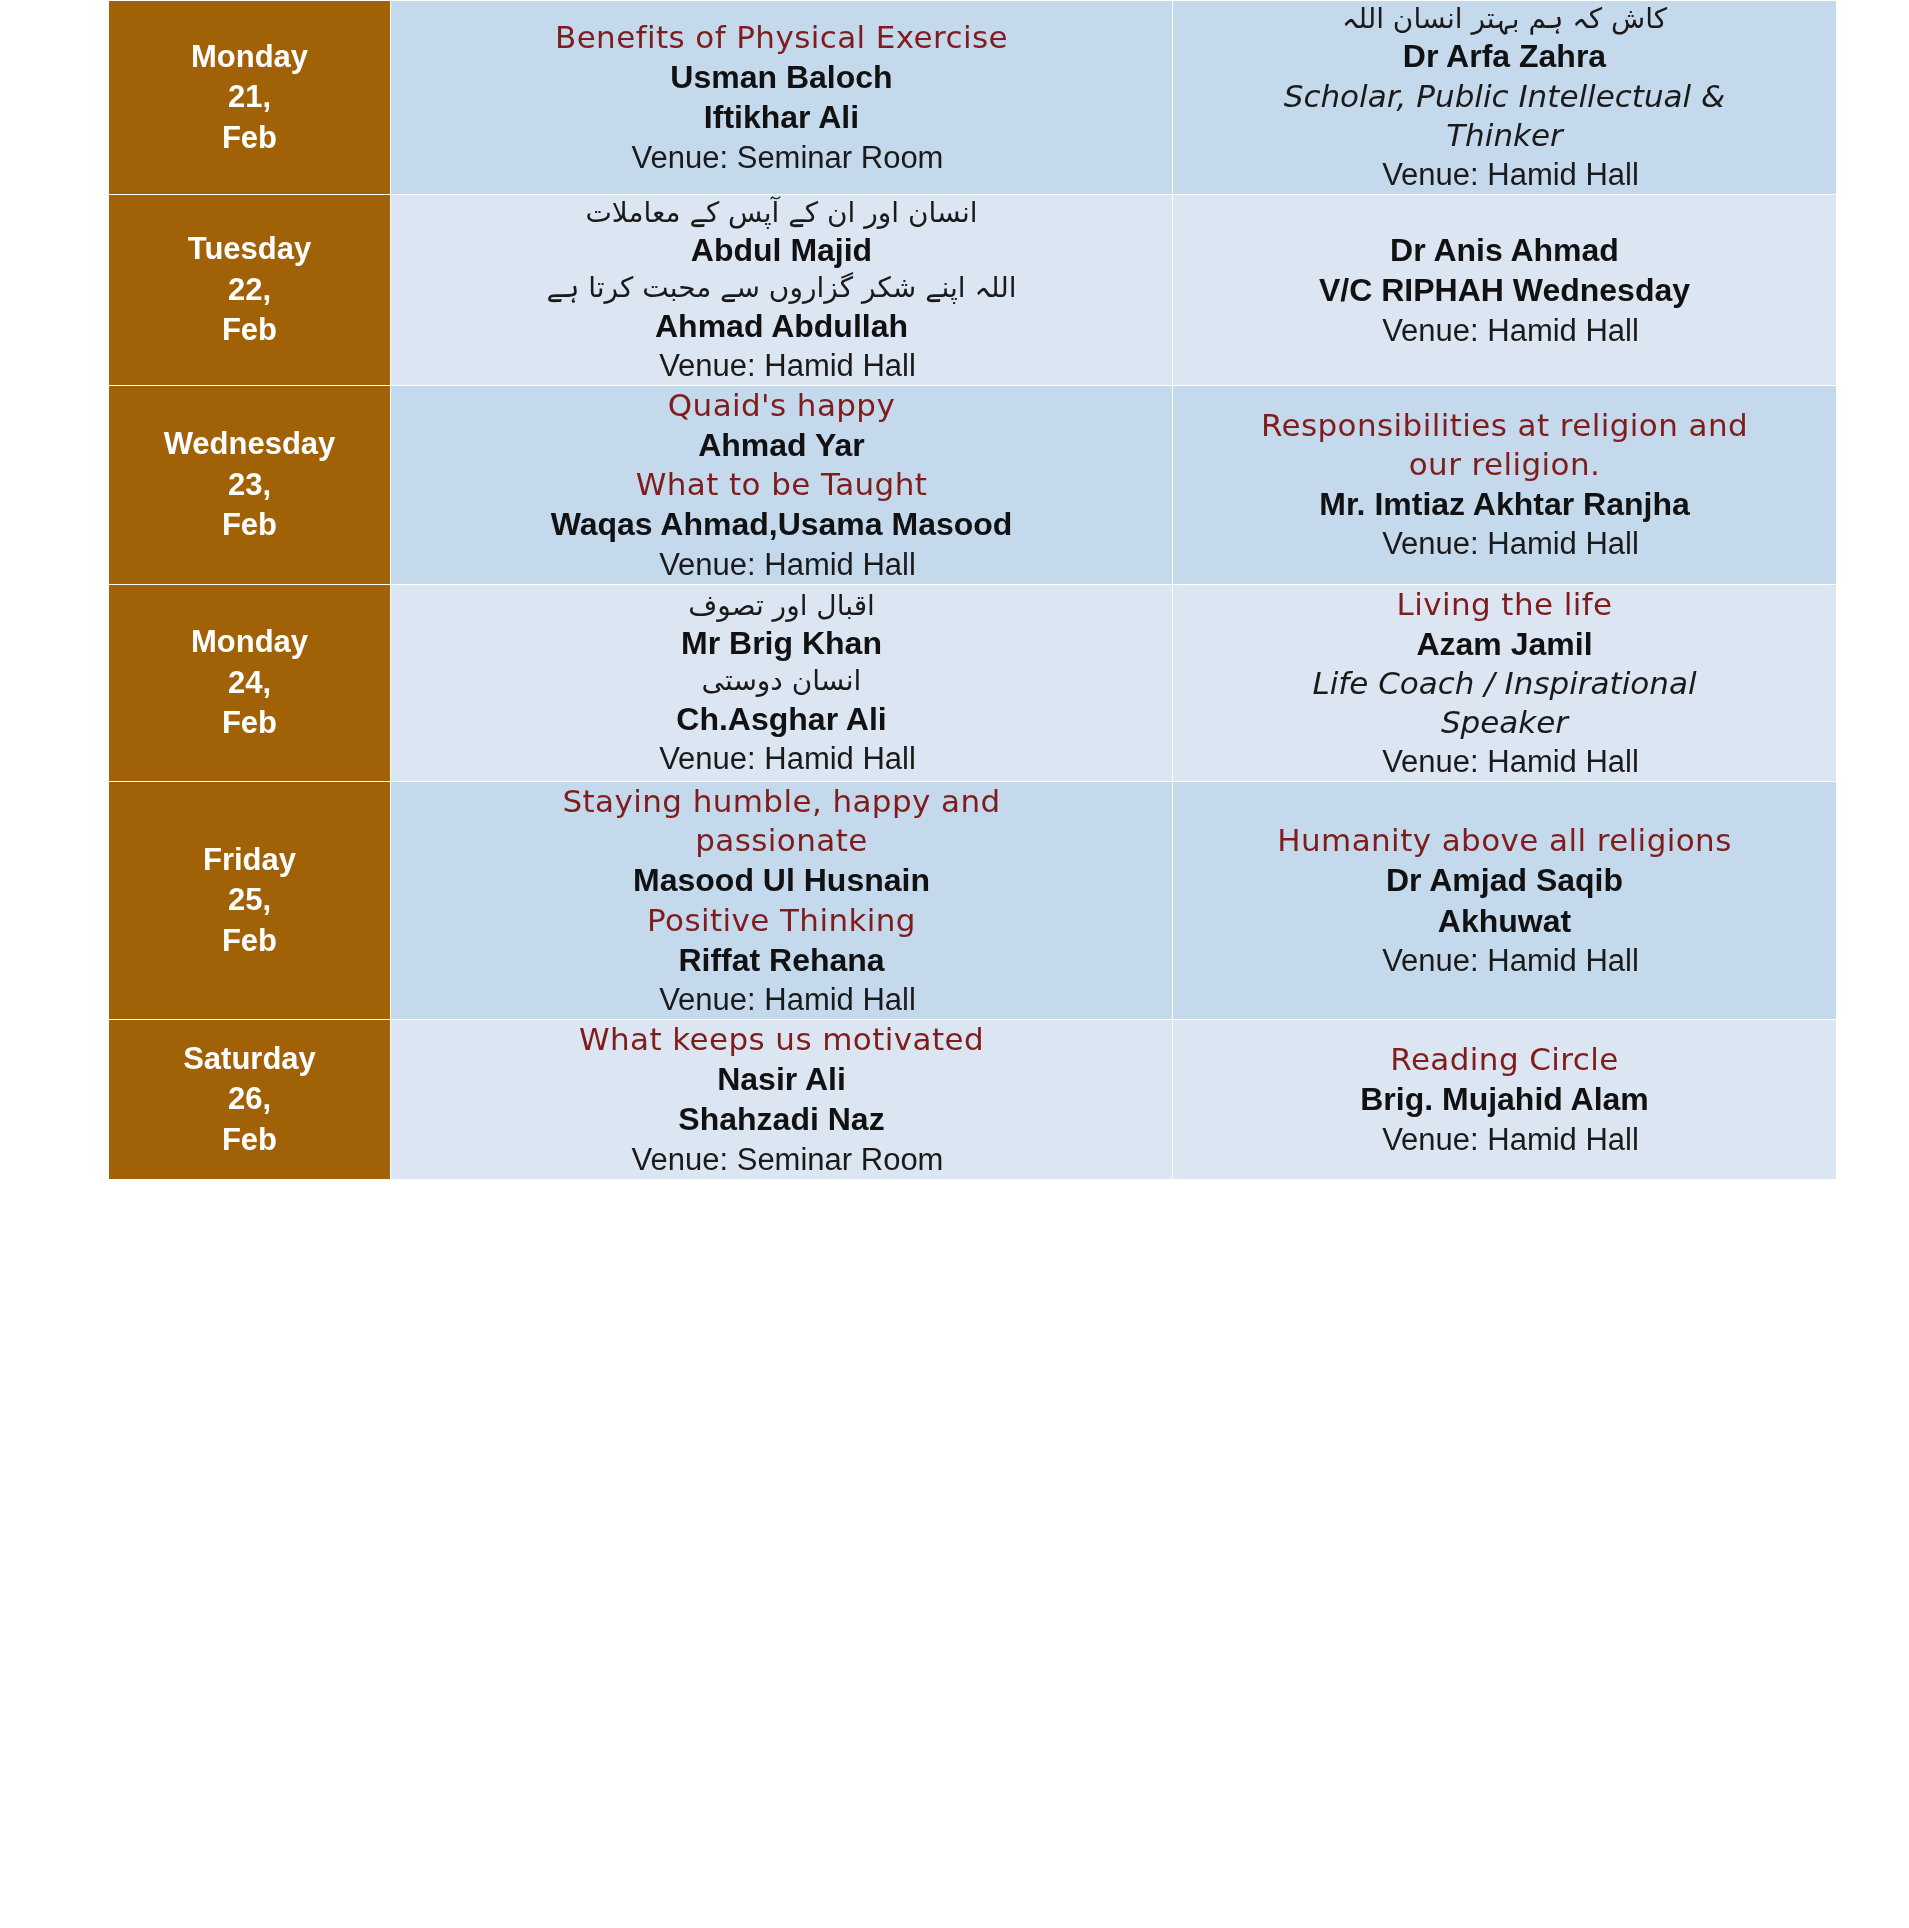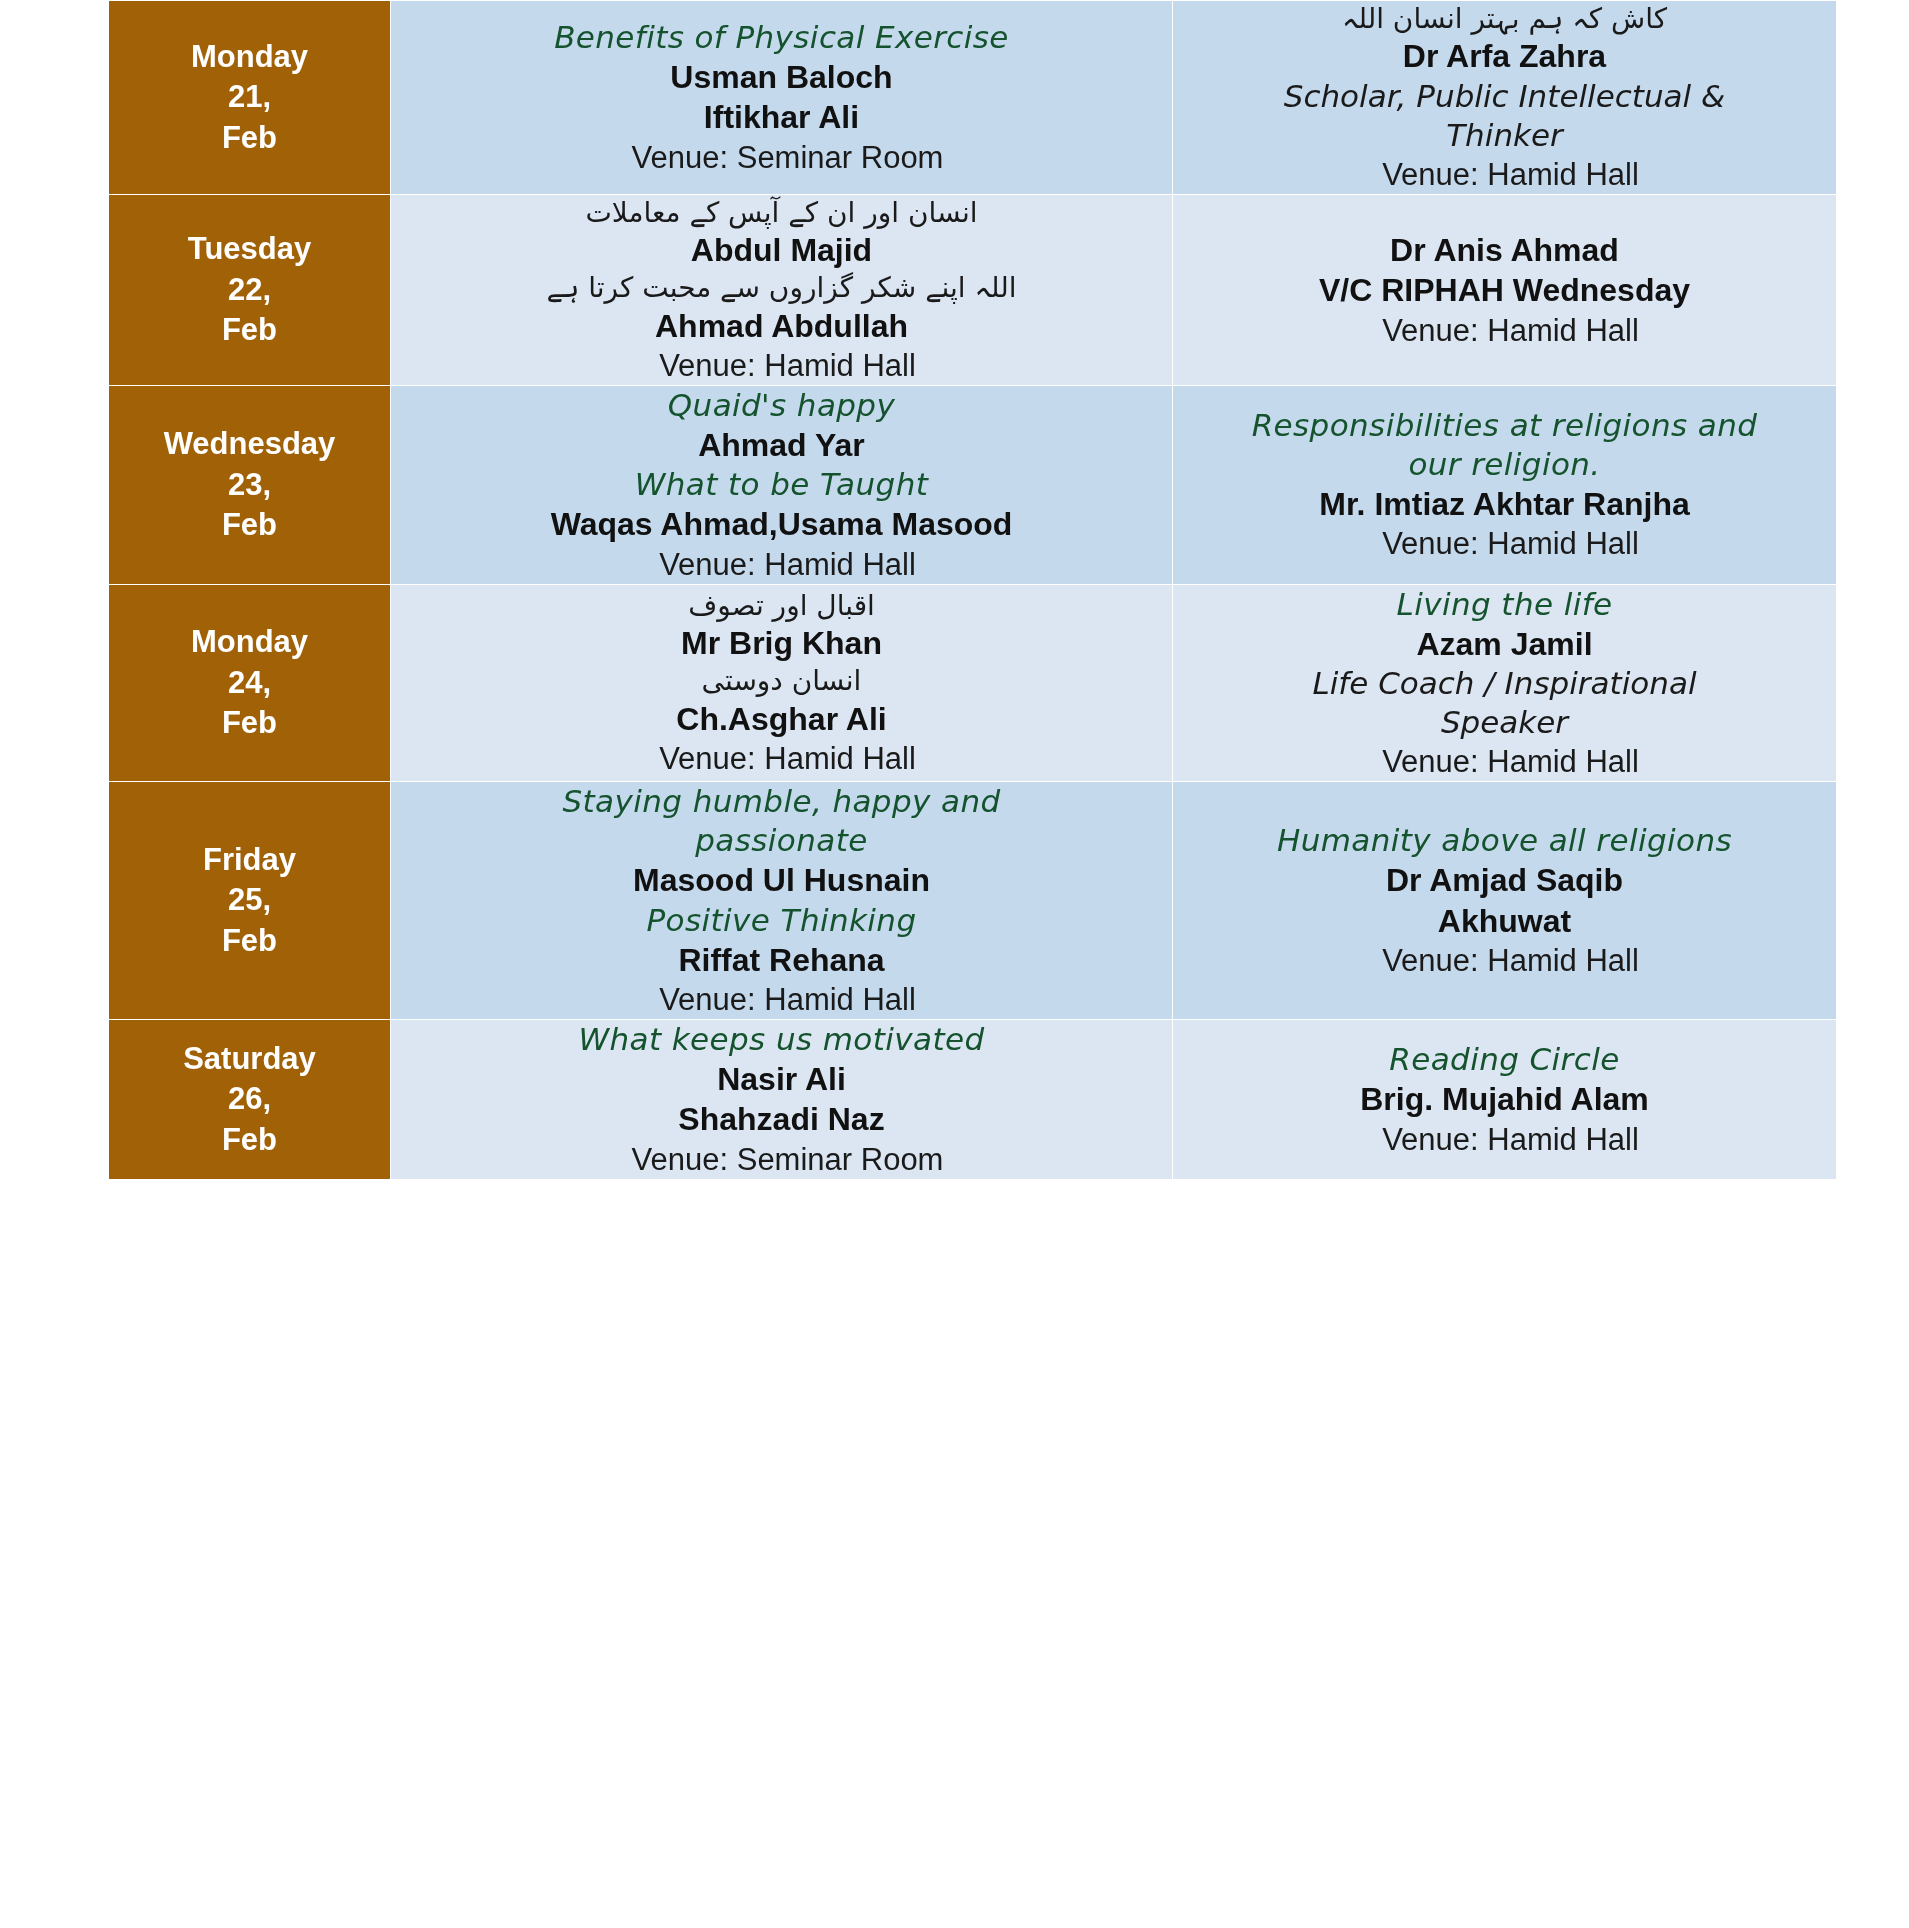--- a/index.html
+++ b/index.html
@@ -48,22 +48,21 @@
     padding: 15px 21px;
     line-height: 1.26;
   }
   .tone-a { background: #c5d9ed; }
   .tone-b { background: #dce6f2; }
 
   .line { display: block; }
   .topic {
     font-family: "DejaVu Sans", sans-serif;
     font-size: 31px;
-    font-style: italic;
-    color: #14532d;
+    color: #7f1d1d;
     letter-spacing: 0.4px;
   }
   .topic-ur {
     font-family: "DejaVu Sans", sans-serif;
     font-size: 28px;
     color: #1a1a1a;
     direction: rtl;
   }
   .speaker {
     font-size: 32px;
@@ -138,21 +137,21 @@
           <span class="line month">Feb</span>
         </td>
         <td class="sess tone-a">
           <span class="line topic">Quaid's happy</span>
           <span class="line speaker">Ahmad Yar</span>
           <span class="line topic">What to be Taught</span>
           <span class="line speaker">Waqas Ahmad,Usama Masood</span>
           <span class="line venue">Venue: Hamid Hall</span>
         </td>
         <td class="sess tone-a">
-          <span class="line topic">Responsibilities at religions and</span>
+          <span class="line topic">Responsibilities at religion and</span>
           <span class="line topic">our religion.</span>
           <span class="line speaker">Mr. Imtiaz Akhtar Ranjha</span>
           <span class="line venue">Venue: Hamid Hall</span>
         </td>
       </tr>
       <tr>
         <td class="day-cell">
           <span class="line dayname">Monday</span>
           <span class="line daynum">24,</span>
           <span class="line month">Feb</span>

